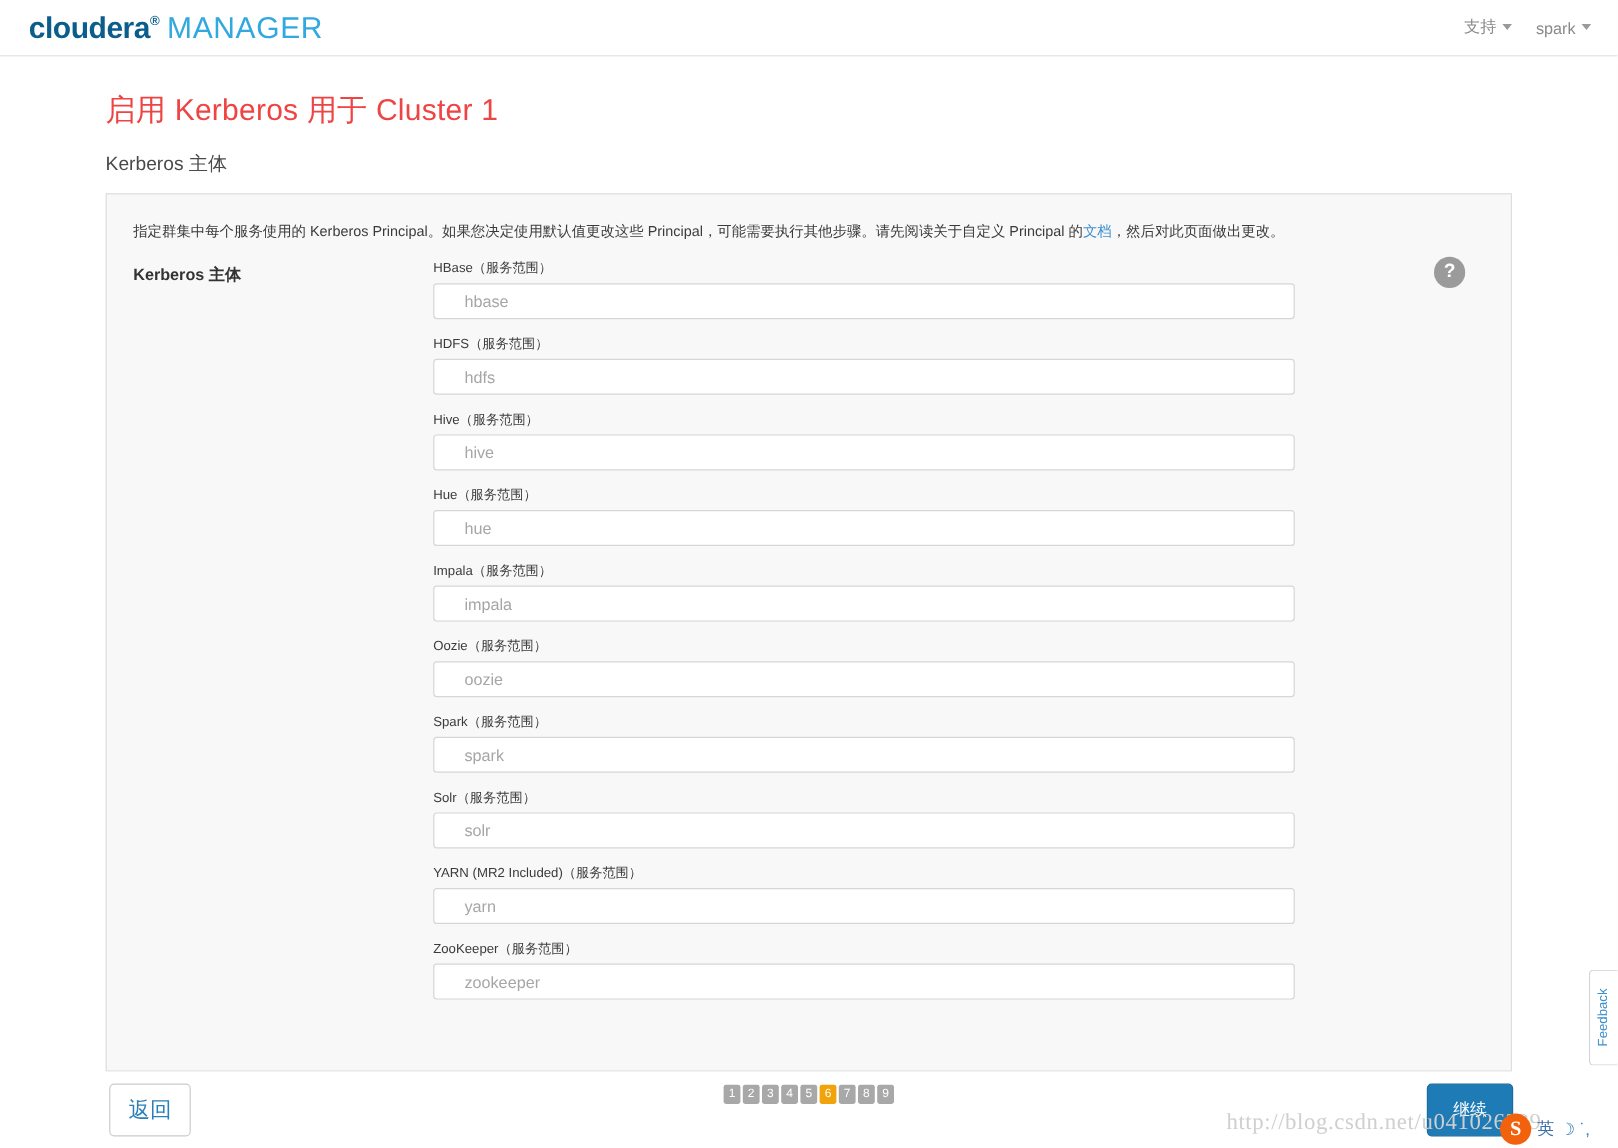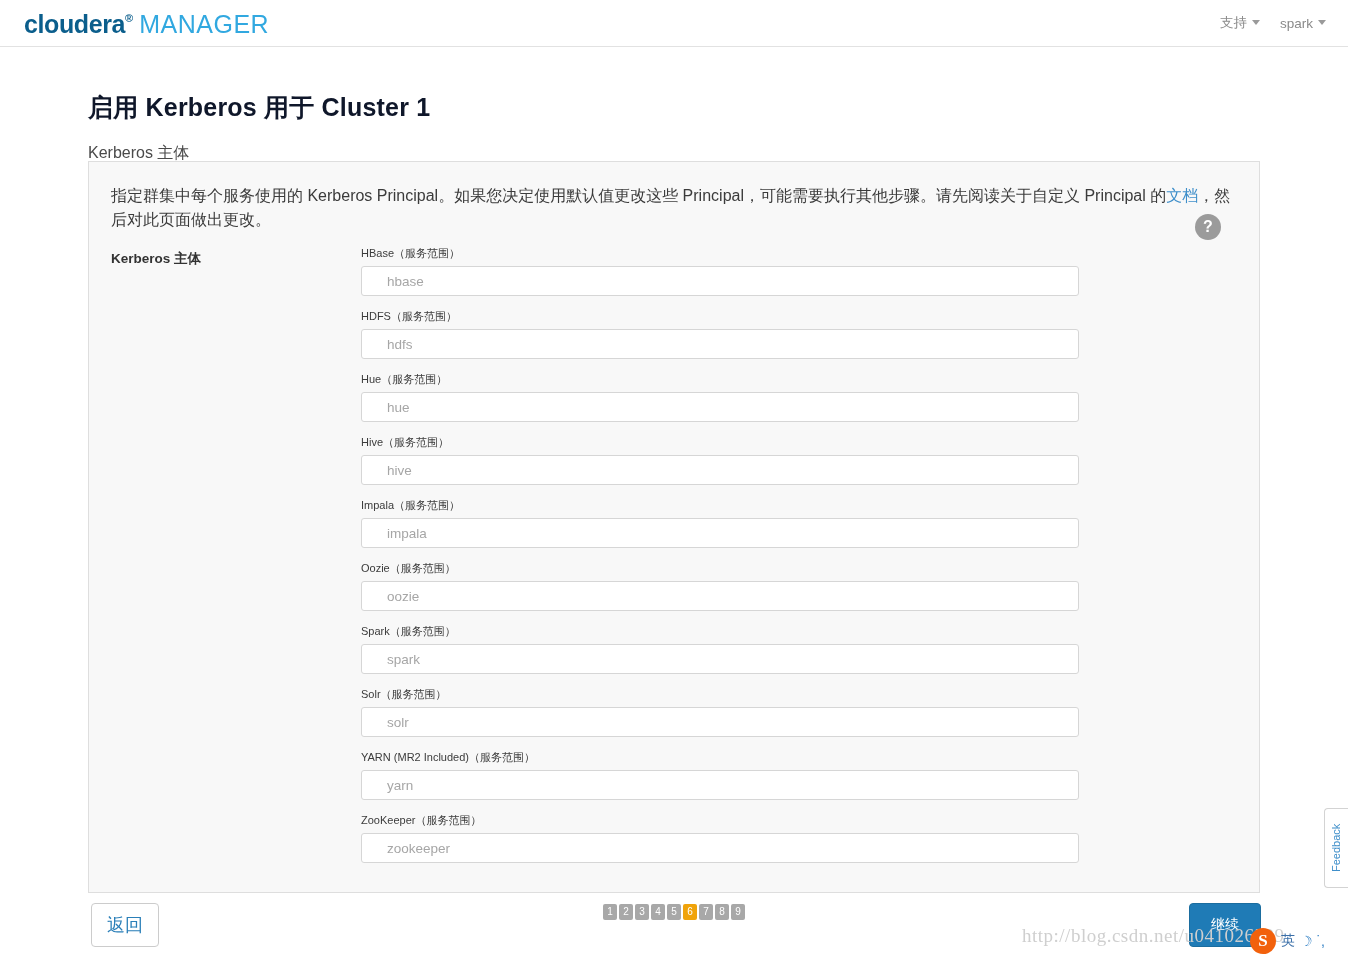--- a/index.html
+++ b/index.html
@@ -56,24 +56,23 @@
     border-top: 5px solid #9a9a9a;
     vertical-align: middle;
     position: relative;
     top: -1px;
   }
 
   
   .page-head { padding: 28px 0 0 88px; }
   .page-title {
     font-size: 25px;
-    font-weight: bold;
-    color: #0f172a;
+    font-weight: normal;
+    color: #ef4444;
     letter-spacing: 0.2px;
-    margin-top: 16px;
   }
   .page-subtitle {
     margin-top: 19px;
     font-size: 16px;
     color: #4a4a4a;
     font-weight: normal;
   }
 
   
   .panel {
@@ -81,21 +80,21 @@
     left: 88px;
     top: 161px;
     width: 1172px;
     height: 732px;
     background: #f8f8f8;
     border: 1px solid #dedede;
     overflow: hidden;
   }
   .panel-desc {
     padding: 22px 24px 0 22px;
-    font-size: 16px;
+    font-size: 12px;
     line-height: 1.5;
     color: #3b3b3b;
   }
   .panel-desc a { color: #3f8fca; text-decoration: none; }
 
   .form-area {
     position: relative;
     margin-top: 14px;
     padding-left: 22px;
   }
@@ -308,27 +307,27 @@
         <div class="field-label">HBase（服务范围）</div>
         <input class="field-input" type="text" placeholder="hbase" style="">
       </div>
 
       <div class="field">
         <div class="field-label">HDFS（服务范围）</div>
         <input class="field-input" type="text" placeholder="hdfs" style="">
       </div>
 
       <div class="field">
+        <div class="field-label">Hive（服务范围）</div>
+        <input class="field-input" type="text" placeholder="hive" style="">
+      </div>
+
+      <div class="field">
         <div class="field-label">Hue（服务范围）</div>
         <input class="field-input" type="text" placeholder="hue" style="">
-      </div>
-
-      <div class="field">
-        <div class="field-label">Hive（服务范围）</div>
-        <input class="field-input" type="text" placeholder="hive" style="">
       </div>
 
       <div class="field">
         <div class="field-label">Impala（服务范围）</div>
         <input class="field-input" type="text" placeholder="impala" style="">
       </div>
 
       <div class="field">
         <div class="field-label">Oozie（服务范围）</div>
         <input class="field-input" type="text" placeholder="oozie" style="">

